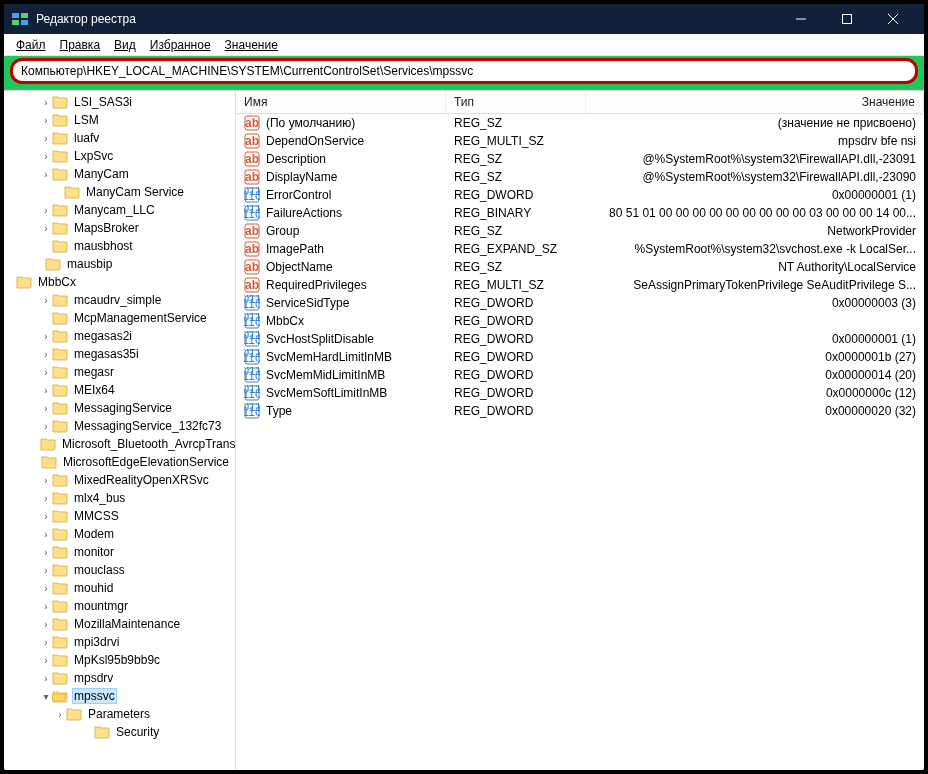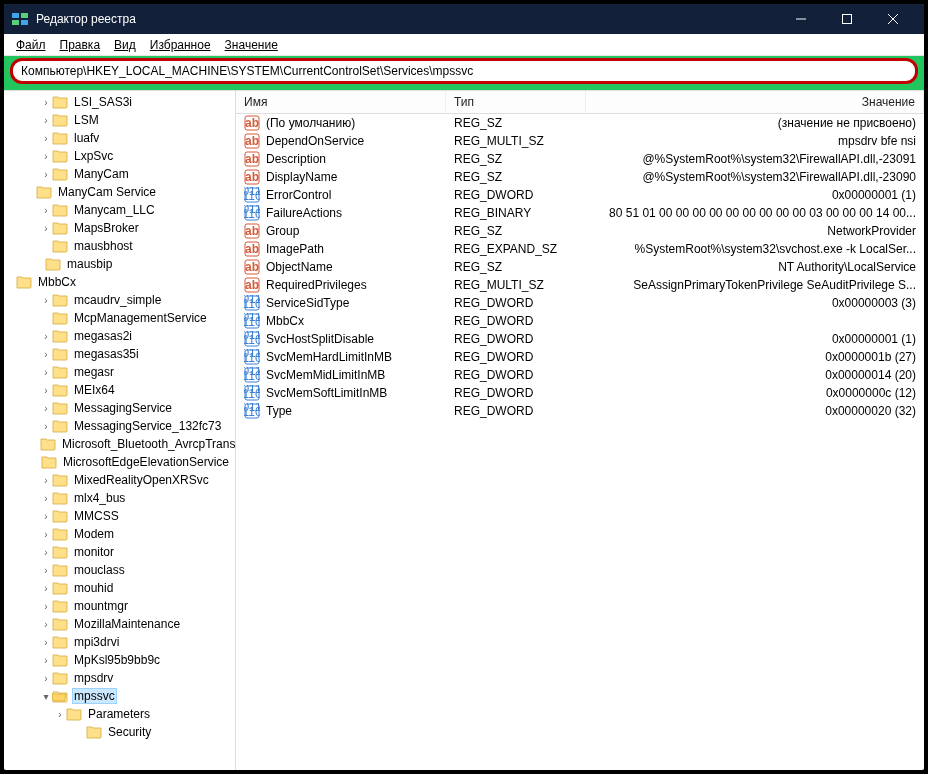--- a/index.html
+++ b/index.html
@@ -119,21 +119,21 @@
         </div>
         <div class="row" style="padding-left: 36px;">
           <span class="chev">›</span>
           <span class="fld">
             <svg viewBox="0 0 16 14" width="16" height="14">
               <path d="M1 2h5l1 1h8v9a1 1 0 0 1-1 1H1z" fill="#ffe08a" stroke="#d6a93a" stroke-width="0.8"></path>
             </svg>
           </span>
           <span class="lbl">ManyCam</span>
         </div>
-        <div class="row" style="padding-left: 20px; text-align: center;">
+        <div class="row" style="padding-left: 48px; text-align: center;">
           <span class="chev"></span>
           <span class="fld">
             <svg viewBox="0 0 16 14" width="16" height="14">
               <path d="M1 2h5l1 1h8v9a1 1 0 0 1-1 1H1z" fill="#ffe08a" stroke="#d6a93a" stroke-width="0.8"></path>
             </svg>
           </span>
           <span class="lbl">ManyCam Service</span>
         </div>
         <div class="row" style="padding-left: 36px;">
           <span class="chev">›</span>
@@ -390,21 +390,21 @@
         </div>
         <div class="row" style="padding-left: 50px;">
           <span class="chev">›</span>
           <span class="fld">
             <svg viewBox="0 0 16 14" width="16" height="14">
               <path d="M1 2h5l1 1h8v9a1 1 0 0 1-1 1H1z" fill="#ffe08a" stroke="#d6a93a" stroke-width="0.8"></path>
             </svg>
           </span>
           <span class="lbl">Parameters</span>
         </div>
-        <div class="row" style="padding-left: 70px;">
+        <div class="row" style="padding-left: 70px; margin-left: 8px;">
           <span class="chev"></span>
           <span class="fld">
             <svg viewBox="0 0 16 14" width="16" height="14">
               <path d="M1 2h5l1 1h8v9a1 1 0 0 1-1 1H1z" fill="#ffe08a" stroke="#d6a93a" stroke-width="0.8"></path>
             </svg>
           </span>
           <span class="lbl">Security</span>
         </div>
       </div>
 

